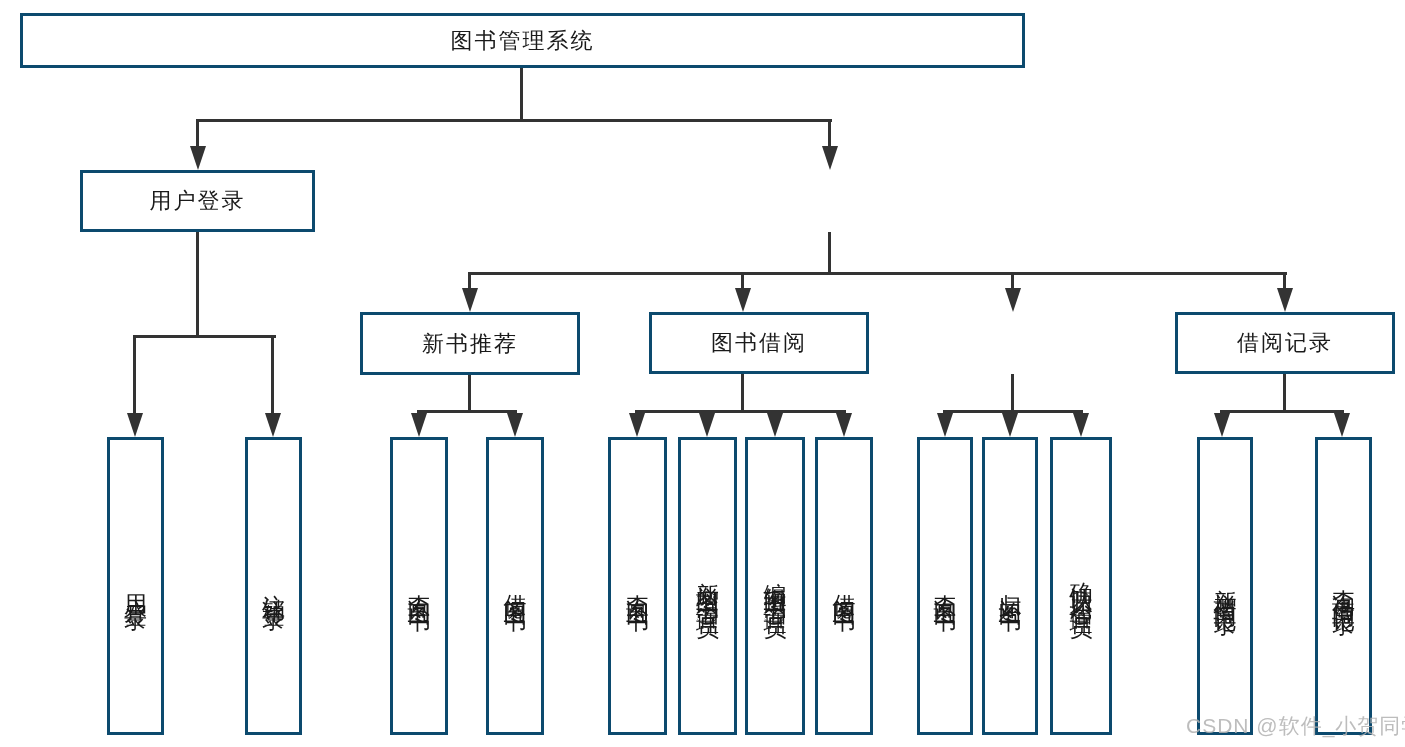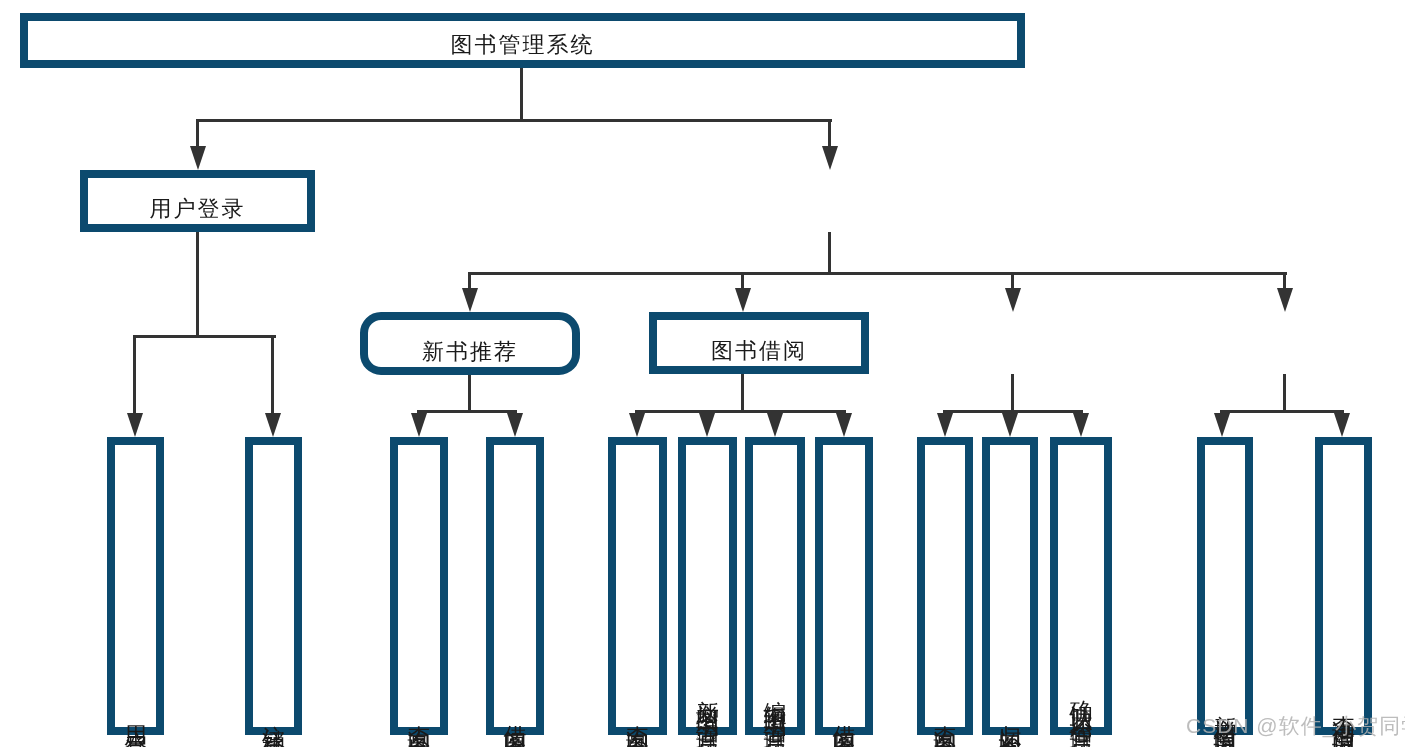--- a/index.html
+++ b/index.html
@@ -6,24 +6,24 @@
   #canvas{
     position:relative;
     width:1405px;height:747px;
     background:#ffffff;
     font-family:"Liberation Sans","DejaVu Sans",sans-serif;
     overflow:hidden;
   }
   .box{
     position:absolute;
     background:#ffffff;
-    border:8px solid #0c4a6e;
+    border:3px solid #0c4a6e;
     box-sizing:border-box;
     display:flex;
-    align-items:flex-end;
+    align-items:center;
     justify-content:center;
   }
   .h-label{
     font-size:22px;
     color:#1a1a1a;
     letter-spacing:2px;
     white-space:nowrap;
   }
   .v-label{
     writing-mode:vertical-rl;
@@ -83,25 +83,28 @@
   <div class="hline" style="left:468px;top:272px;width:819px;"></div>
   <div class="vline" style="left:468px;top:272px;height:18px;"></div>
   <div class="arrow" style="left:462px;top:288px;"></div>
   <div class="vline" style="left:741px;top:272px;height:18px;"></div>
   <div class="arrow" style="left:735px;top:288px;"></div>
   <div class="vline" style="left:1011px;top:272px;height:18px;"></div>
   <div class="arrow" style="left:1005px;top:288px;"></div>
   <div class="vline" style="left:1283px;top:272px;height:18px;"></div>
   <div class="arrow" style="left:1277px;top:288px;"></div>
 
-  <div class="box" style="left:360px;top:312px;width:220px;height:63px;border-radius:21px;">
+  <div class="box" style="left:360px;top:312px;width:220px;height:63px;">
     <span class="h-label">新书推荐</span>
   </div>
   <div class="box" style="left:633px;top:312px;width:220px;height:62px;margin-left:16px;">
     <span class="h-label">图书借阅</span>
+  </div>
+  <div class="box" style="left:1175px;top:312px;width:220px;height:62px;">
+    <span class="h-label">借阅记录</span>
   </div>
 
   <div class="vline" style="left:468px;top:375px;height:35px;"></div>
   <div class="hline" style="left:417px;top:410px;width:100px;"></div>
   <div class="arrow" style="left:411px;top:413px;"></div>
   <div class="arrow" style="left:507px;top:413px;"></div>
 
   <div class="vline" style="left:741px;top:374px;height:36px;"></div>
   <div class="hline" style="left:635px;top:410px;width:211px;"></div>
   <div class="arrow" style="left:629px;top:413px;"></div>

